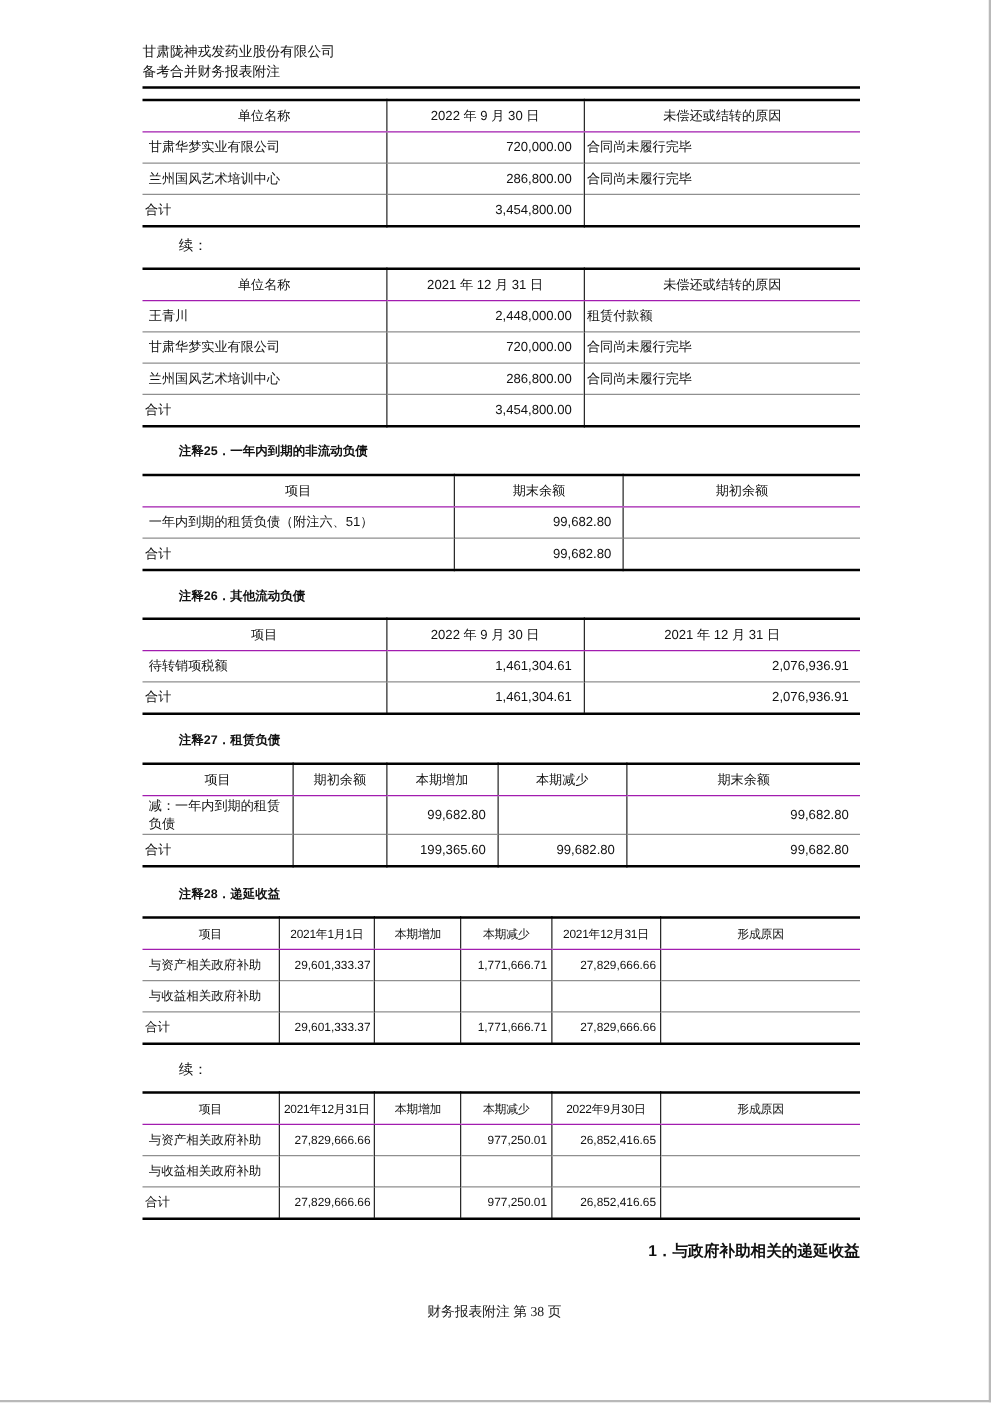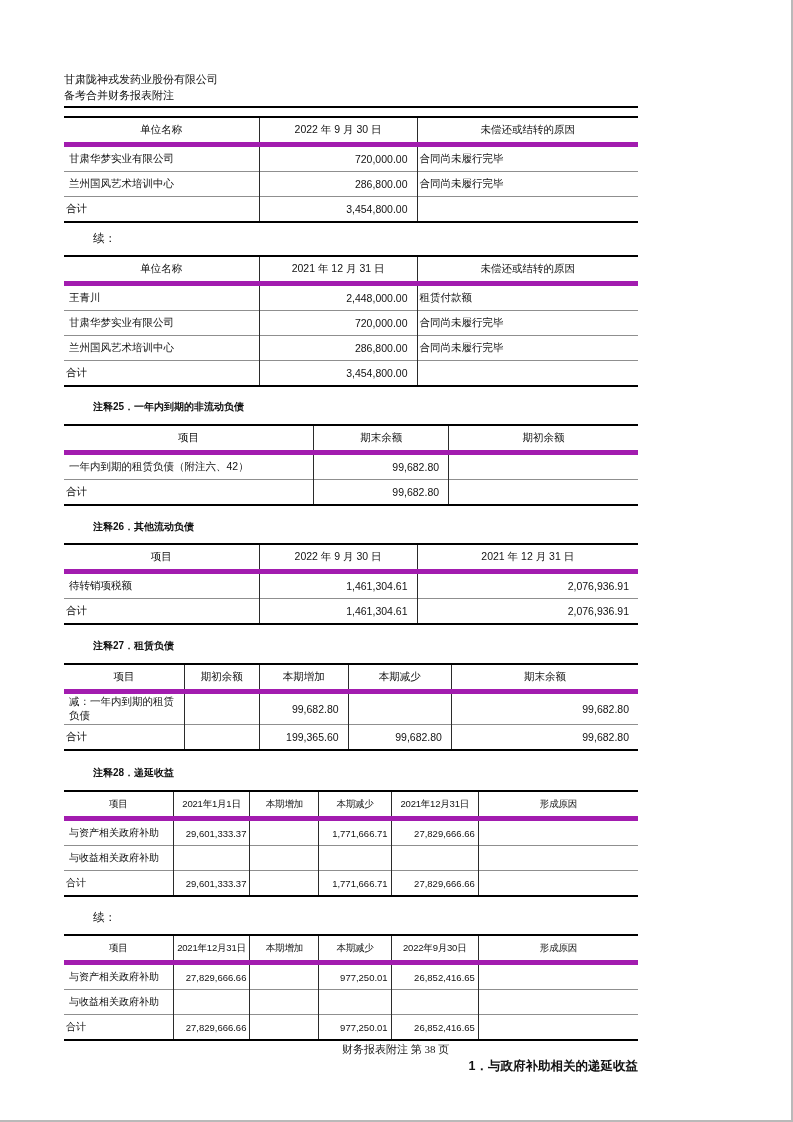--- a/index.html
+++ b/index.html
@@ -7,21 +7,21 @@
     position:relative;
     width:793px; height:1122px;
     box-sizing:border-box;
     background:#ffffff;
     border-right:2px solid #b9b9b9;
     border-bottom:2px solid #b9b9b9;
     overflow:hidden;
     font-family:"Liberation Serif","DejaVu Serif",serif;
     color:#111111;
   }
-  .content { width:574px; margin-left:64px; padding-top:71px; }
+  .content { width:574px; margin-left:114px; padding-top:34px; }
 
   .doc-header { font-size:11px; line-height:16px; }
   .doc-header div { white-space:nowrap; }
 
   .header-rule { border:none; border-top:2px solid #000; margin:3px 0 0 0; }
 
   .cont-label { margin:8px 0 0 29px; font-size:11.5px; line-height:15px; }
 
   .note-heading {
     margin:12px 0 0 29px;
@@ -40,21 +40,21 @@
     table-layout:fixed;
     border-top:2px solid #000;
     border-bottom:2px solid #000;
     font-family:"Liberation Sans","DejaVu Sans",sans-serif;
     font-size:10.5px;
     color:#111;
   }
   th { height:22px; text-align:center; font-weight:normal; padding:1px 2px; }
   td { height:22px; padding:1px 2px; }
   th + th, td + td { border-left:1px solid #2b2b2b; }
-  thead th { border-bottom:5px solid #a21caf; }
+  thead th { border-bottom:1px solid #a21caf; }
   tbody tr + tr td { border-top:1px solid #8f8f8f; }
 
   .c-left   { text-align:left;  padding-left:5px; }
   .c-right  { text-align:right; padding-right:9px; white-space:nowrap; }
   .c-center { text-align:left; }
 
   .t6 { font-size:10px; }
   .t6 th { font-size:9.5px; white-space:nowrap; letter-spacing:-0.2px; }
   .t6 .c-right { font-size:9.5px; padding-right:3px; }
 
@@ -155,21 +155,21 @@
         </colgroup>
       <thead>
           <tr>
             <th>项目</th>
             <th>期末余额</th>
             <th>期初余额</th>
           </tr>
         </thead>
         <tbody>
           <tr>
-            <td class="c-left">一年内到期的租赁负债（附注六、42）</td>
+            <td class="c-left">一年内到期的租赁负债（附注六、51）</td>
             <td class="c-right">99,682.80</td>
             <td class="c-center"></td>
           </tr>
           <tr>
             <td class="c-center">合计</td>
             <td class="c-right">99,682.80</td>
             <td class="c-center"></td>
           </tr>
         </tbody>
     </table>

